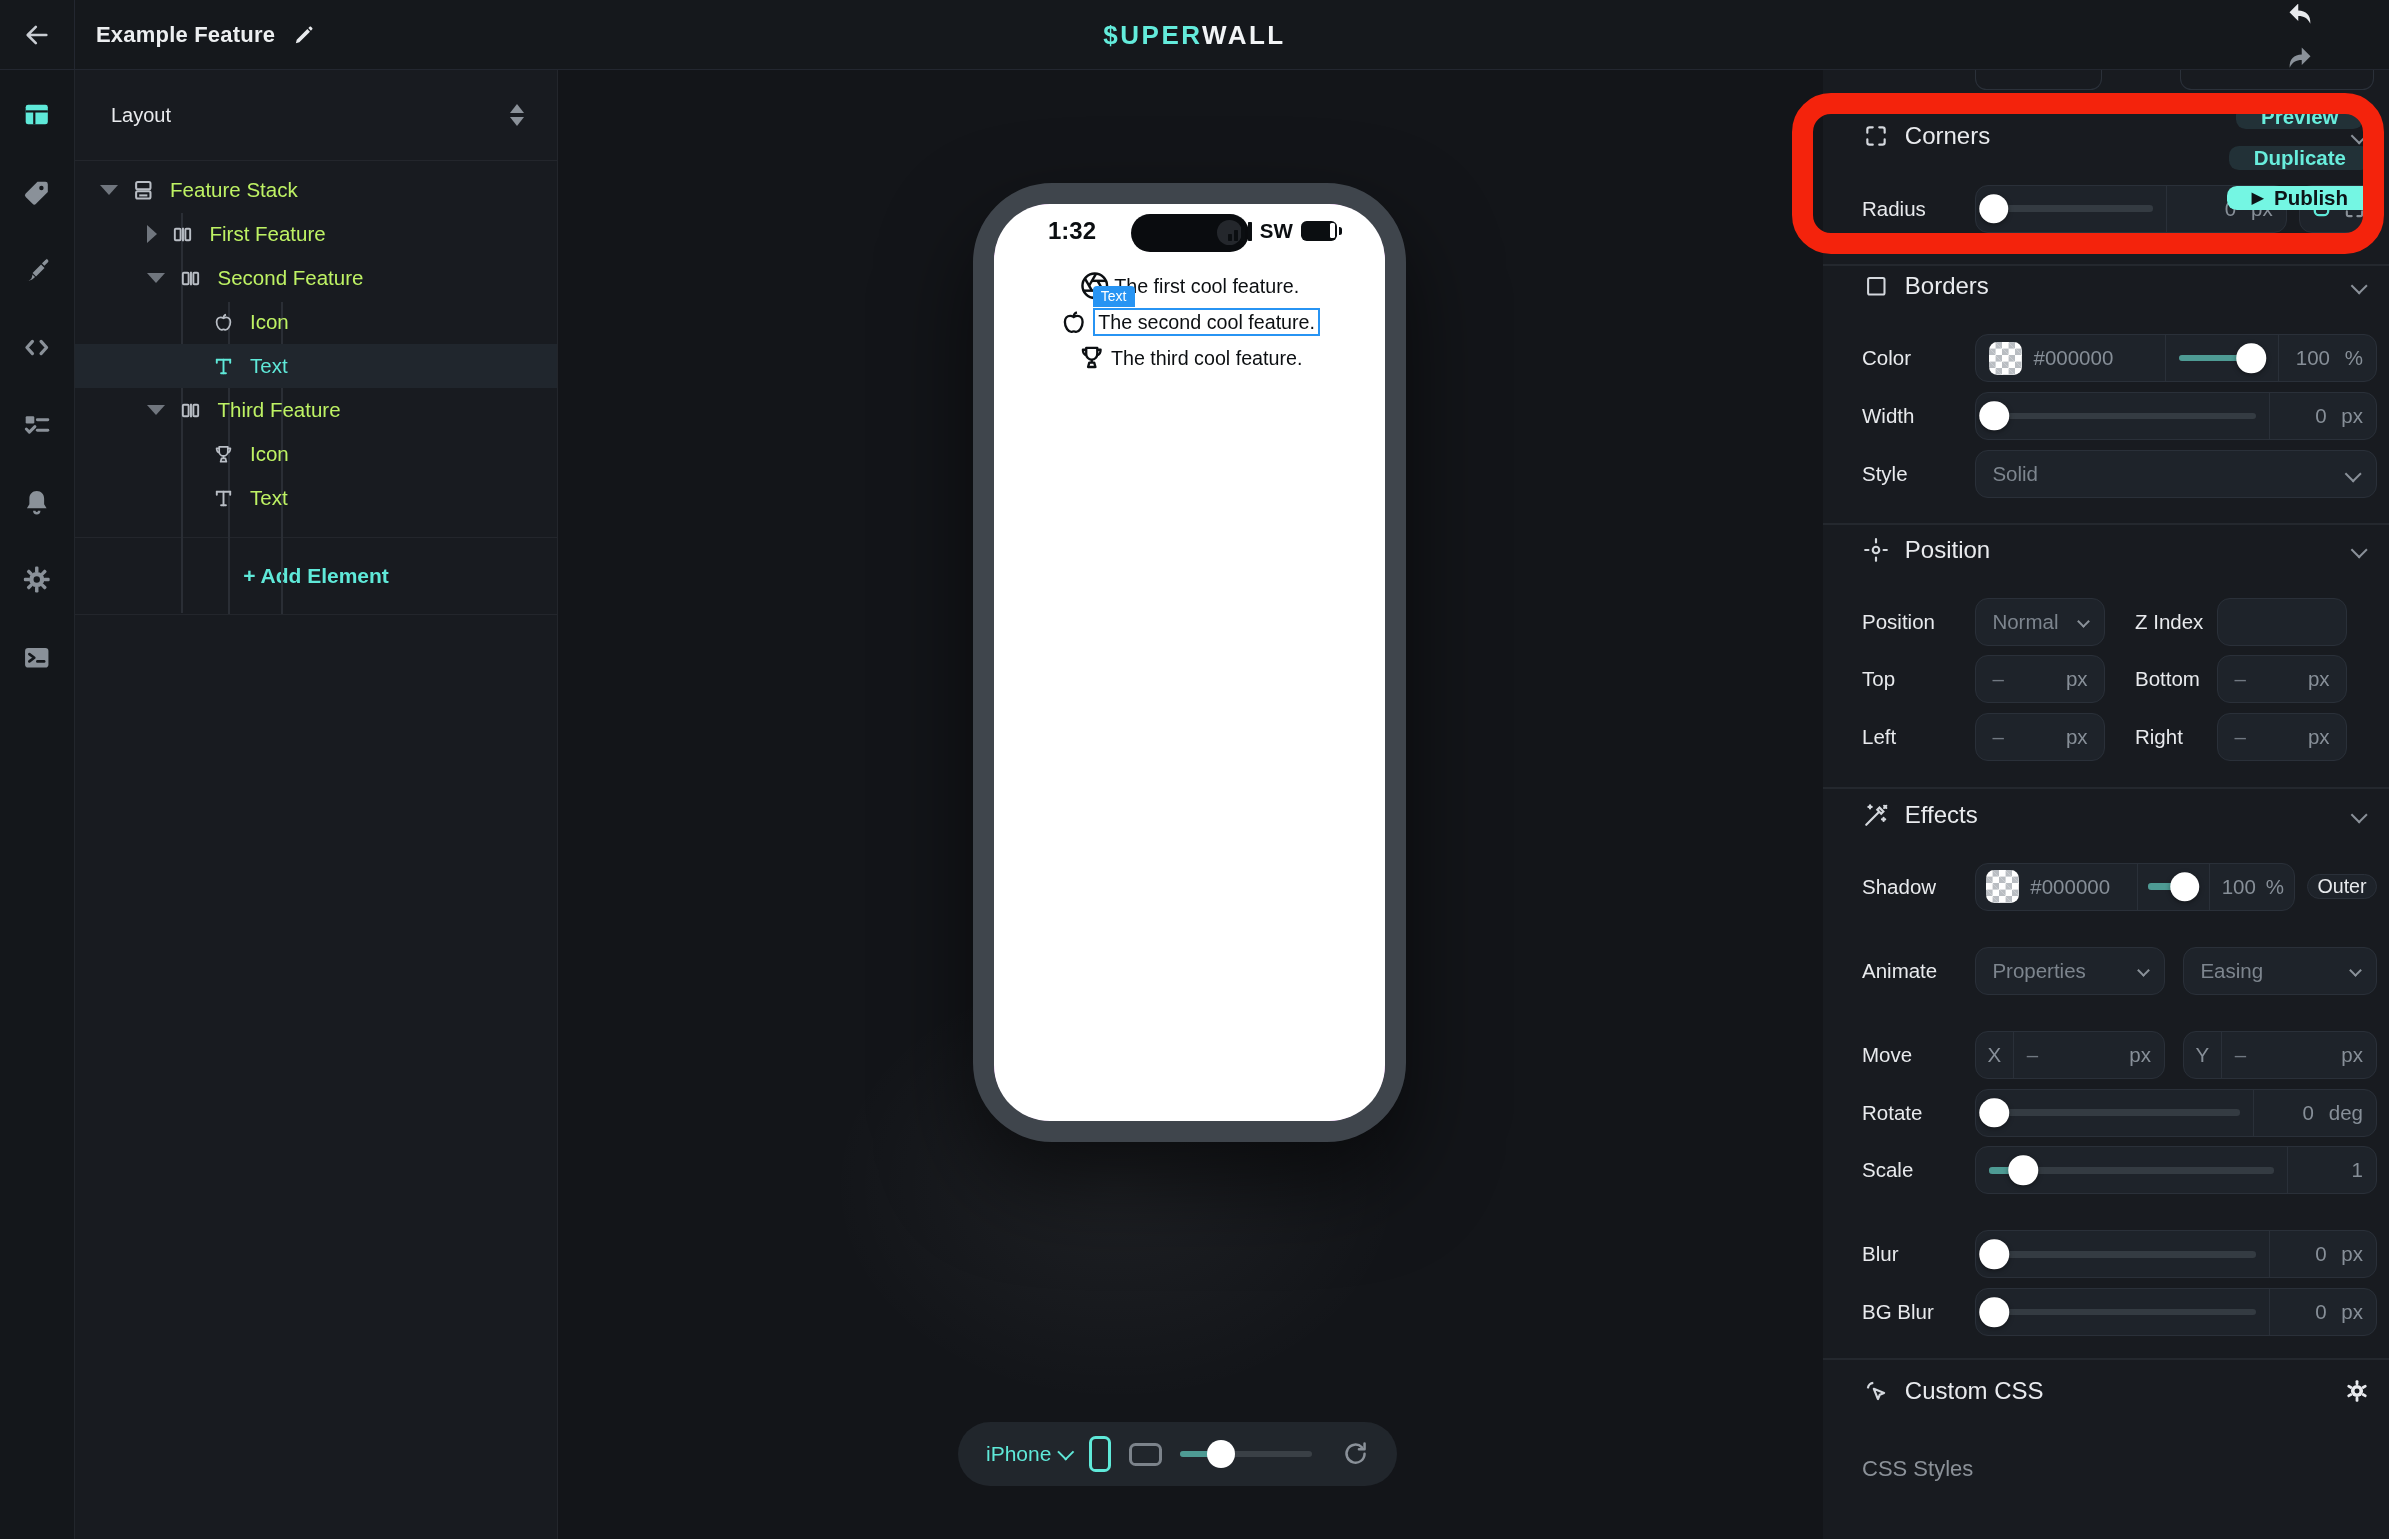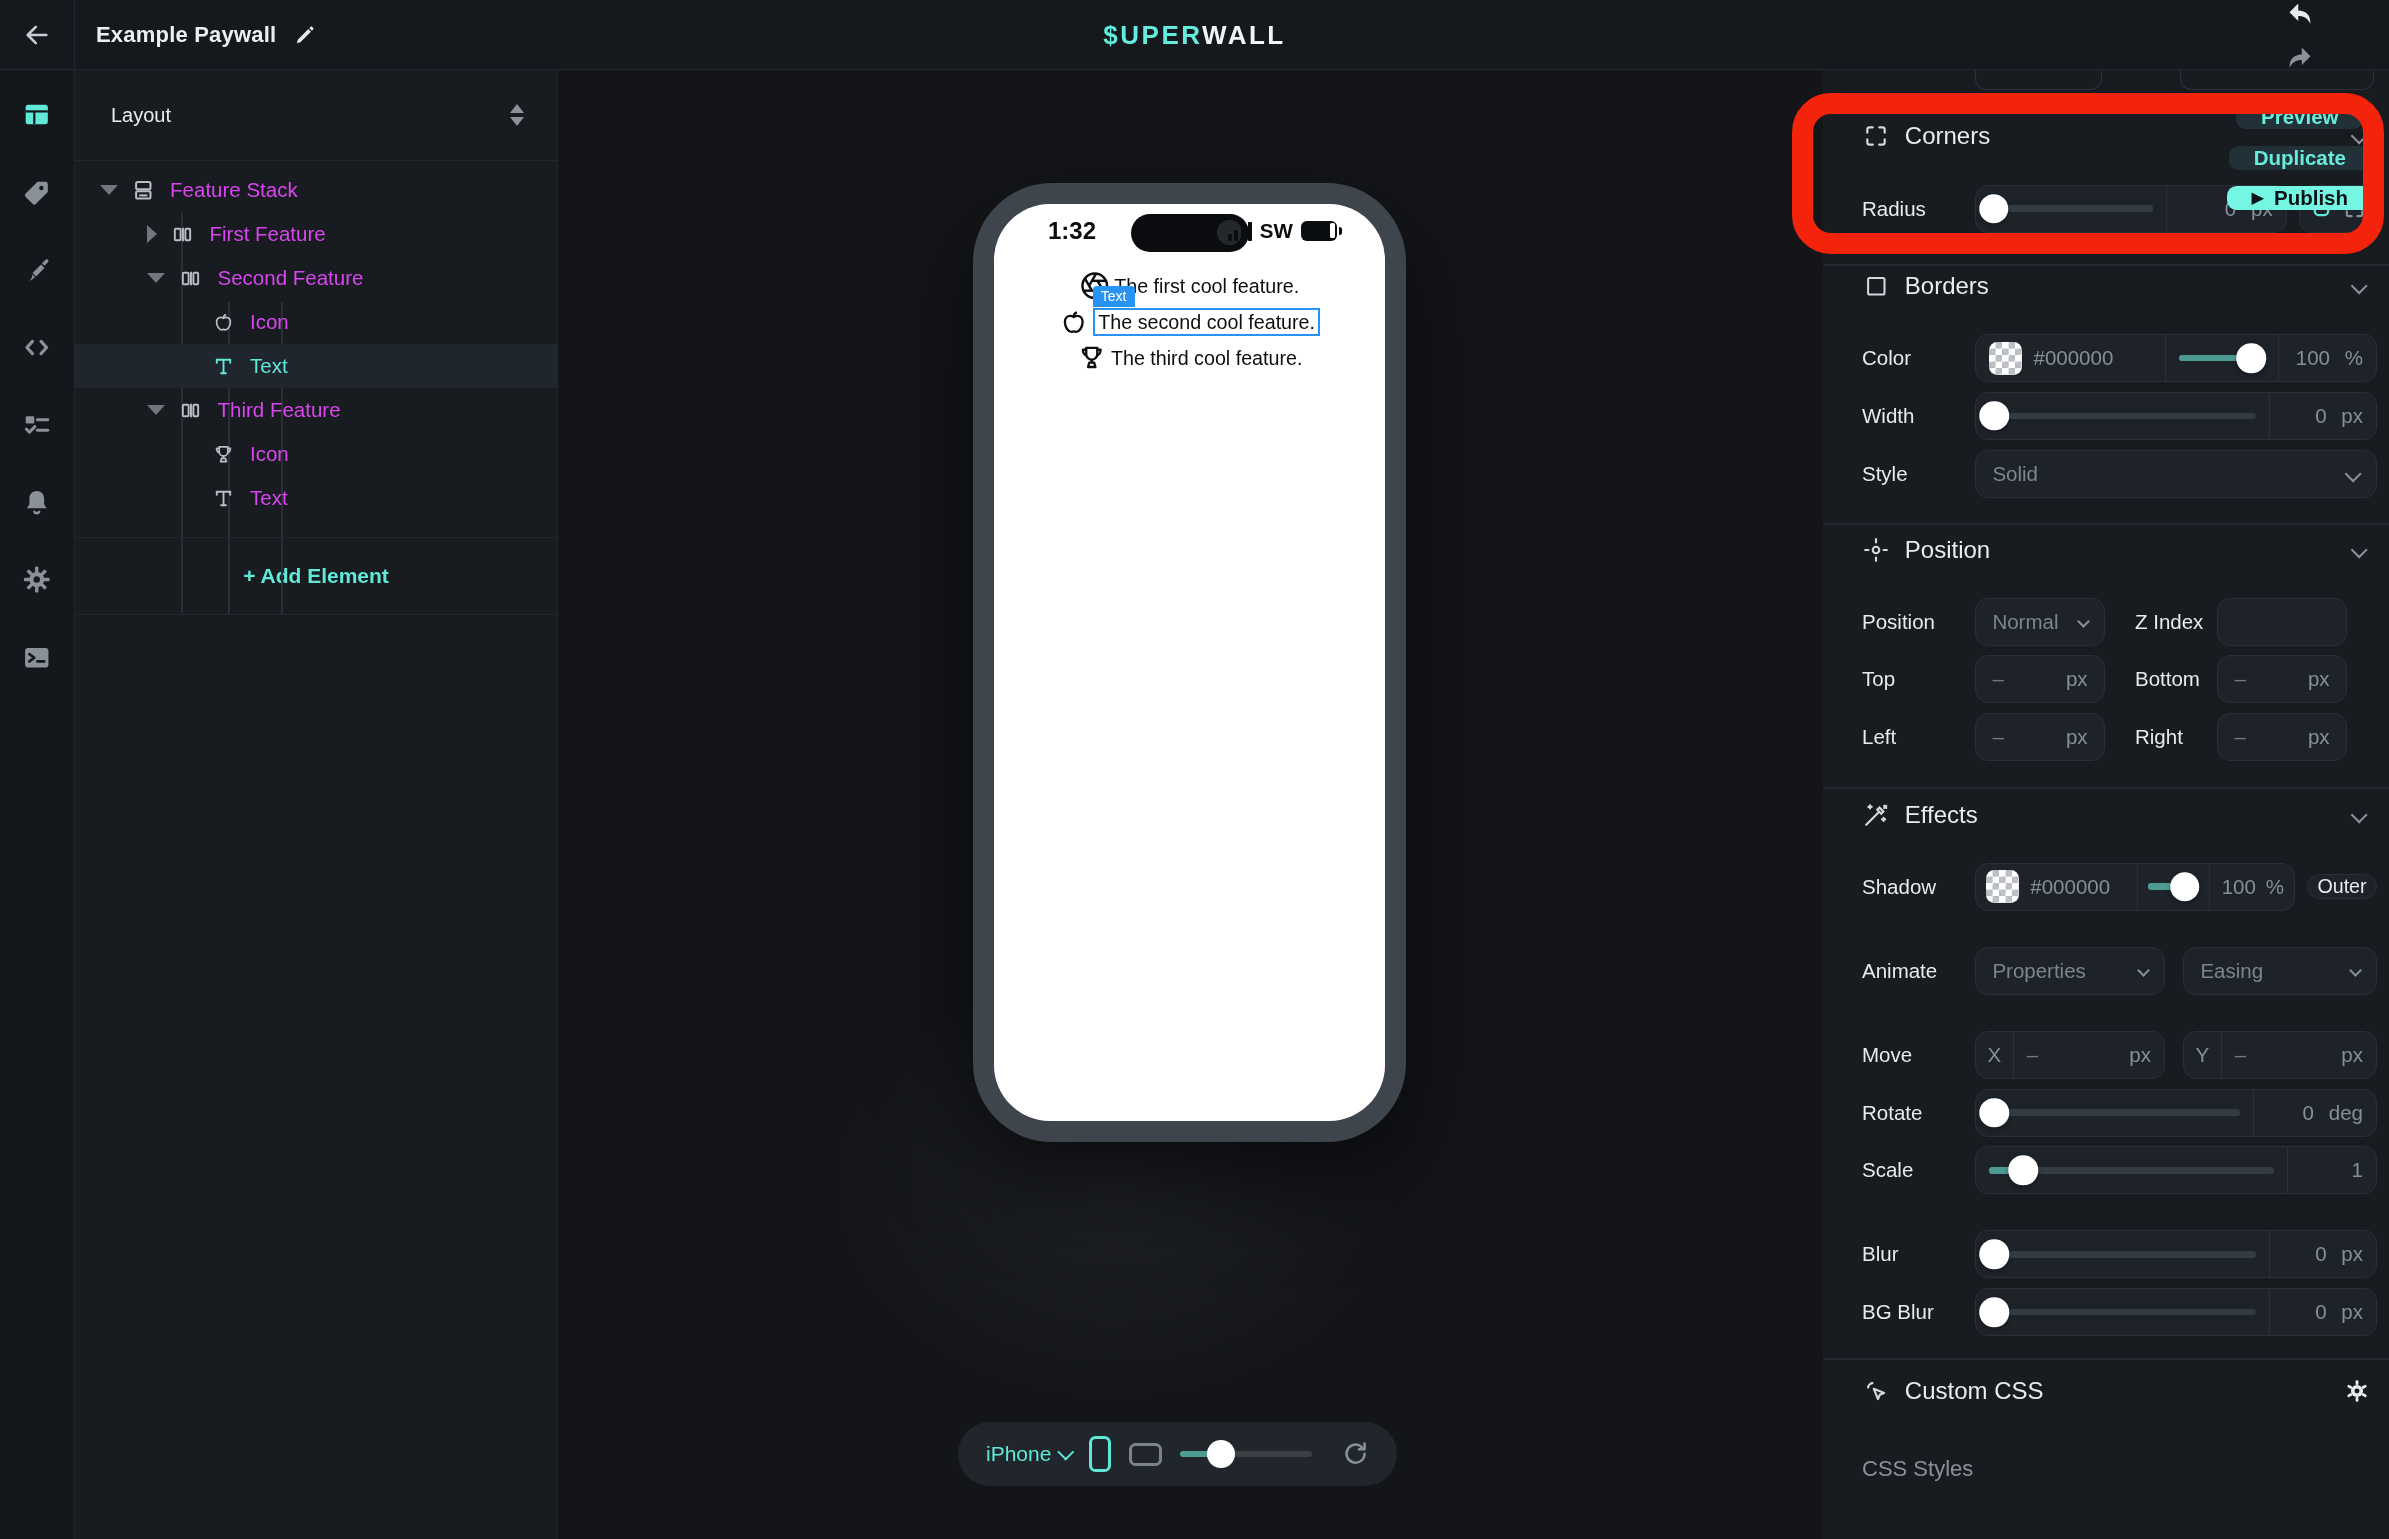--- a/index.html
+++ b/index.html
@@ -28,21 +28,21 @@
 
   
   .lpanel{position:absolute;left:75px;top:70px;width:483px;height:1470px;background:#181b20;border-right:1.6px solid #23262c;z-index:3;}
   .lp-head{height:91px;display:flex;align-items:center;justify-content:space-between;padding:0 33px 0 36px;border-bottom:1.6px solid #23262c;}
   .lp-title{color:#e9ebee;font-size:20px;font-weight:500;}
   .sorticon{display:flex;flex-direction:column;gap:4.9px;cursor:pointer;}
   .sorticon i{display:block;width:0;height:0;border-left:7.4px solid transparent;border-right:7.4px solid transparent;}
   .sorticon .up{border-bottom:9px solid #8a9199;}
   .sorticon .dn{border-top:9px solid #8a9199;}
   .tree{position:relative;padding-top:7.4px;}
-  .trow{position:relative;height:44px;display:flex;align-items:center;color:#d946ef;font-size:20.5px;cursor:pointer;}
+  .trow{position:relative;height:44px;display:flex;align-items:center;color:#bef264;font-size:20.5px;cursor:pointer;}
   .trow .caret{width:0;height:0;margin-right:11.5px;}
   .caret-open{border-left:9px solid transparent;border-right:9px solid transparent;border-top:10.7px solid #70767e;}
   .caret-closed{border-top:9px solid transparent;border-bottom:9px solid transparent;border-left:10.7px solid #70767e;}
   .trow .ticon{width:28px;height:28px;margin-right:13px;display:flex;align-items:center;justify-content:center;}
   .trow.sel{background:#20262d;color:#5fe9d9;}
   .ind1{padding-left:24.6px;}
   .ind2{padding-left:72px;}
   .ind3{padding-left:134px;}
   .guide{position:absolute;width:1.6px;background:#2a2e35;}
   .lp-divider{height:1.6px;background:#23262c;margin-top:16.4px;}
@@ -122,21 +122,21 @@
 <body>
 
 <div class="stage">
 
   <div class="topbar">
     <div class="tb-back">
       <svg width="28" height="28" viewBox="0 0 24 24" fill="none" stroke="#c9cdd3" stroke-width="2.2" stroke-linecap="round" stroke-linejoin="round">
           <path d="M20 12H5M11 5l-7 7 7 7"></path>
         </svg>
     </div>
-    <div class="tb-title">Example Paywall</div>
+    <div class="tb-title">Example Feature</div>
     <div class="tb-pencil">
       <svg width="23" height="23" viewBox="0 0 24 24" fill="#e8eaed">
           <path d="M3 21l.9-3.6L15 6.3l2.7 2.7L6.6 20.1 3 21zM16 5.3l1.4-1.4c.4-.4 1-.4 1.4 0l1.3 1.3c.4.4.4 1 0 1.4L18.7 8 16 5.3z"></path>
         </svg>
     </div>
     <div class="tb-logo">
       <span class="pre">$UPER</span><span class="suf">WALL</span>
     </div>
     <div class="tb-actions">
       <div class="tb-undo">

